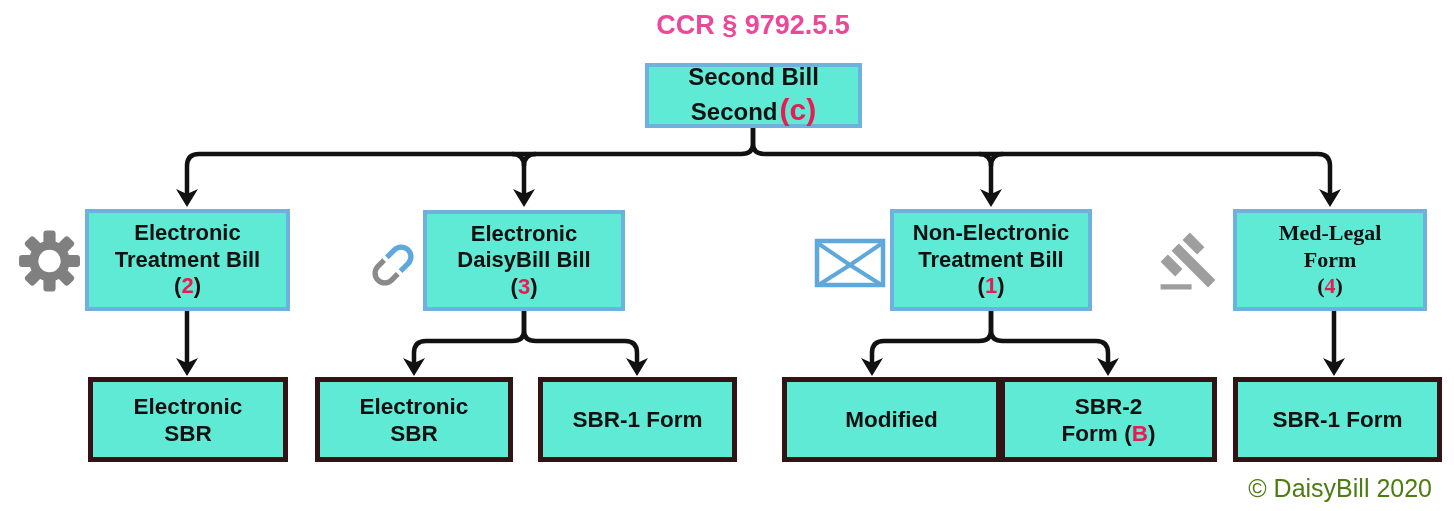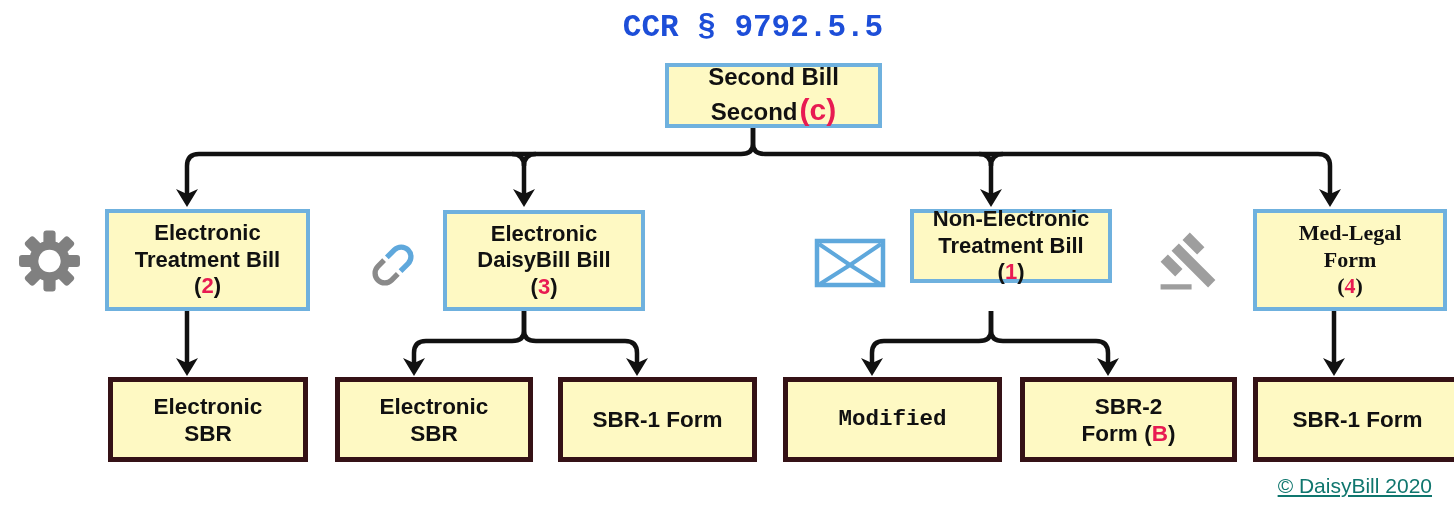--- a/index.html
+++ b/index.html
@@ -2,37 +2,37 @@
 <html><head>
 <meta charset="utf-8">
 <style>
   html,body { margin:0; padding:0; background:#fff; }
   #stage {
     position:relative; width:1454px; height:511px; background:#ffffff;
     font-family:"Liberation Sans", sans-serif; color:#111; overflow:hidden;
   }
   .title {
     position:absolute; top:10px; left:753px; transform:translateX(-50%);
-    font-size:31px; font-weight:bold; white-space:nowrap; color:#1d4ed8;font-family:Liberation Mono, monospace;
+    font-size:27px; font-weight:bold; white-space:nowrap; color:#ec4899;
   }
   .node {
-    position:absolute; box-sizing:border-box; background:#fef9c3;
+    position:absolute; box-sizing:border-box; background:#5eead4;
     display:flex; flex-direction:column; align-items:center; justify-content:center;
-    text-align:right; font-weight:bold; line-height:1.2;margin-left:20px;
+    text-align:right; font-weight:bold; line-height:1.2;
   }
   .blue   { border:4px solid #6fb1de; font-size:22px; }
   .maroon { border:5px solid #351216; font-size:22.5px; }
   .root   { border:4px solid #6fb1de; font-size:24px; }
   .ref      { color:#e81b52; }
   .ref-big  { color:#e81b52; font-size:30px; margin-left:2px; }
   .conn { position:absolute; left:0; top:0; }
   .icon { position:absolute; }
   .copyright {
-    position:absolute; right:22px; top:474px; font-size:21px;
-    font-weight:normal; color:#0f766e; white-space:nowrap;text-decoration:underline;
+    position:absolute; right:22px; top:474px; font-size:25px;
+    font-weight:normal; color:#4d7c0f; white-space:nowrap;
   }
 </style>
 </head>
 <body>
 
 <div id="stage">
 
   <div class="title">CCR § 9792.5.5</div>
 
   <svg class="conn" width="1454" height="511" viewBox="0 0 1454 511">
@@ -107,21 +107,21 @@
     <div><span>Treatment Bill</span></div>
     <div><span>(</span><span class="ref">2</span><span>)</span></div>
   </div>
 
   <div class="node blue" style="left:423px; top:210px; width:202px; height:101px;">
     <div><span>Electronic</span></div>
     <div><span>DaisyBill Bill</span></div>
     <div><span>(</span><span class="ref">3</span><span>)</span></div>
   </div>
 
-  <div class="node blue" style="left:890px; top:209px; width:202px; height:74px;">
+  <div class="node blue" style="left:890px; top:209px; width:202px; height:102px;">
     <div><span>Non-Electronic</span></div>
     <div><span>Treatment Bill</span></div>
     <div><span>(</span><span class="ref">1</span><span>)</span></div>
   </div>
 
   <div class="node blue" style="left:1233px; top:209px; width:194px; height:102px;font-family:Liberation Serif, serif;">
     <div><span>Med-Legal</span></div>
     <div><span>Form</span></div>
     <div><span>(</span><span class="ref">4</span><span>)</span></div>
   </div>
@@ -133,21 +133,21 @@
 
   <div class="node maroon" style="left:315px; top:377px; width:198px; height:85px;">
     <div><span>Electronic</span></div>
     <div><span>SBR</span></div>
   </div>
 
   <div class="node maroon" style="left:538px; top:377px; width:199px; height:85px;">
     <div><span>SBR-1 Form</span></div>
   </div>
 
-  <div class="node maroon" style="left:763px; top:377px; width:219px; height:85px;font-family:Liberation Mono, monospace;">
+  <div class="node maroon" style="left:782px; top:377px; width:219px; height:85px;">
     <div><span>Modified</span></div>
   </div>
 
   <div class="node maroon" style="left:1000px; top:377px; width:217px; height:85px;">
     <div><span>SBR-2</span></div>
     <div><span>Form </span><span>(</span><span class="ref">B</span><span>)</span></div>
   </div>
 
   <div class="node maroon" style="left:1233px; top:377px; width:209px; height:85px;">
     <div><span>SBR-1 Form</span></div>

